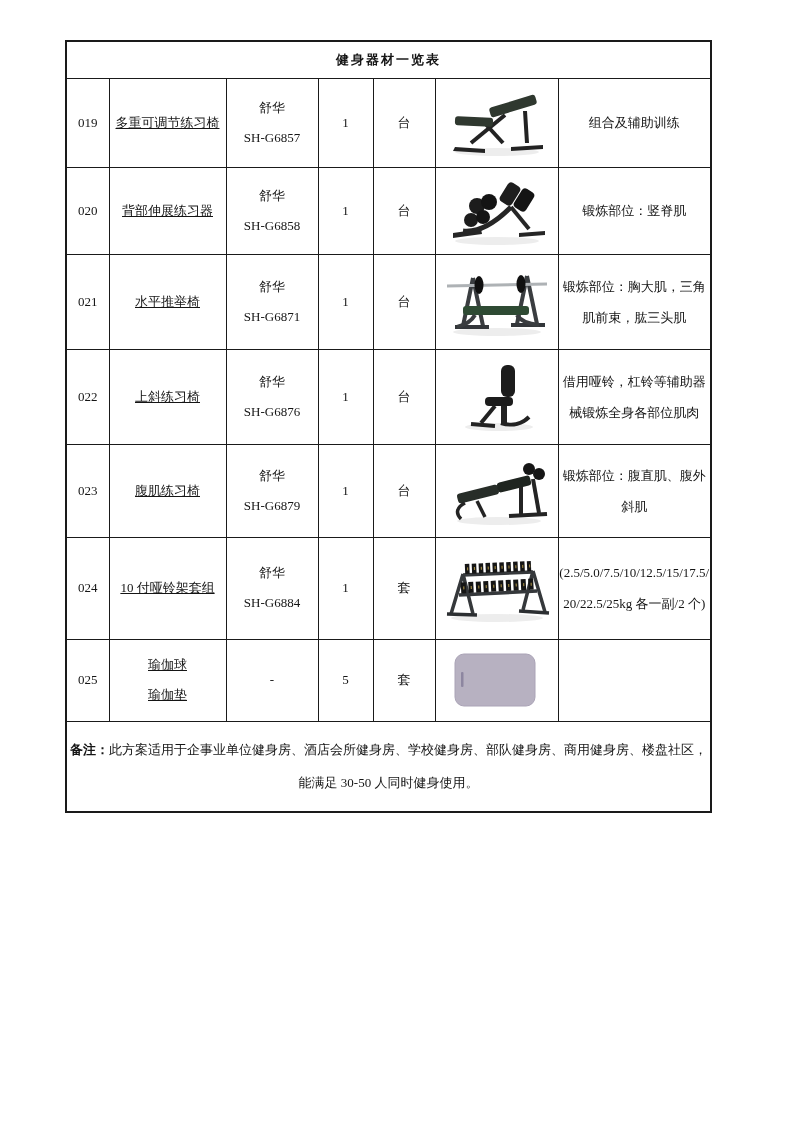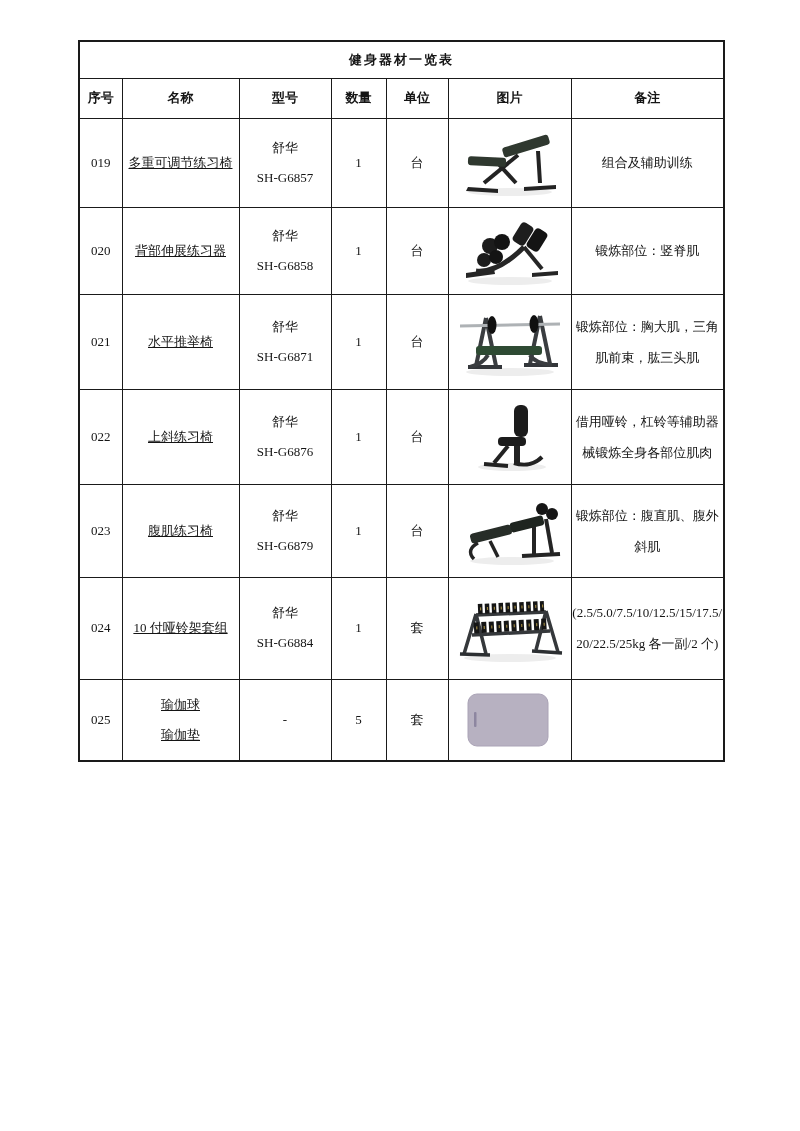--- a/index.html
+++ b/index.html
@@ -5,21 +5,21 @@
   html,body{margin:0;padding:0;background:#888;}
   .page{
     position:relative;
     width:800px;height:1131px;
     background:#ffffff;
     font-family:"Liberation Serif","DejaVu Serif",serif;
     color:#111;
     overflow:hidden;
   }
   table.doc{
-    position:absolute;left:78px;top:40px;
+    position:absolute;left:65px;top:40px;
     width:645px;
     border-collapse:collapse;
     table-layout:fixed;
     border:2px solid #1a1a1a;
   }
   table.doc td{
     border:1px solid #1a1a1a;
     vertical-align:middle;
     text-align:center;
     font-size:13px;
@@ -64,29 +64,20 @@
         <col style="width:62px">
         <col style="width:123px">
       <col style="width:153px">
     </colgroup>
 
     <tbody>
         <tr class="r-title">
       <td colspan="7" class="title-cell">健身器材一览表</td>
     </tr>
 
-    <tr class="r-head">
-      <td class="th">序号</td>
-      <td class="th">名称</td>
-      <td class="th">型号</td>
-      <td class="th">数量</td>
-      <td class="th">单位</td>
-      <td class="th">图片</td>
-      <td class="th">备注</td>
-    </tr>
 
     <tr class="r0">
       <td class="c-serial">019</td>
       <td class="c-name">多重可调节练习椅</td>
       <td class="c-model">
         <div class="ln">舒华</div>
         <div class="ln">SH-G6857</div>
       </td>
       <td>1</td>
       <td>台</td>
@@ -247,15 +238,20 @@
       <td class="c-pic">
         <svg width="112" height="66" viewBox="0 0 112 66">
           <rect x="14" y="7" width="80" height="52" rx="9" fill="#b7b1c1"></rect>
           <rect x="14" y="7" width="80" height="52" rx="9" fill="none" stroke="#aaa3b6" stroke-width="1"></rect>
           <rect x="20" y="25" width="2.5" height="15" rx="1" fill="#8d86a0"></rect>
         </svg>
       </td>
       <td class="c-remark"></td>
     </tr>
 
+    <tr class="r-foot">
+      <td colspan="7" class="foot-cell">
+        <span class="foot-label">备注：</span><span>此方案适用于企事业单位健身房、酒店会所健身房、学校健身房、部队健身房、商用健身房、楼盘社区，能满足 30-50 人同时健身使用。</span>
+      </td>
+    </tr>
   </tbody>
     </table>
 </div>
 
 </body></html>

